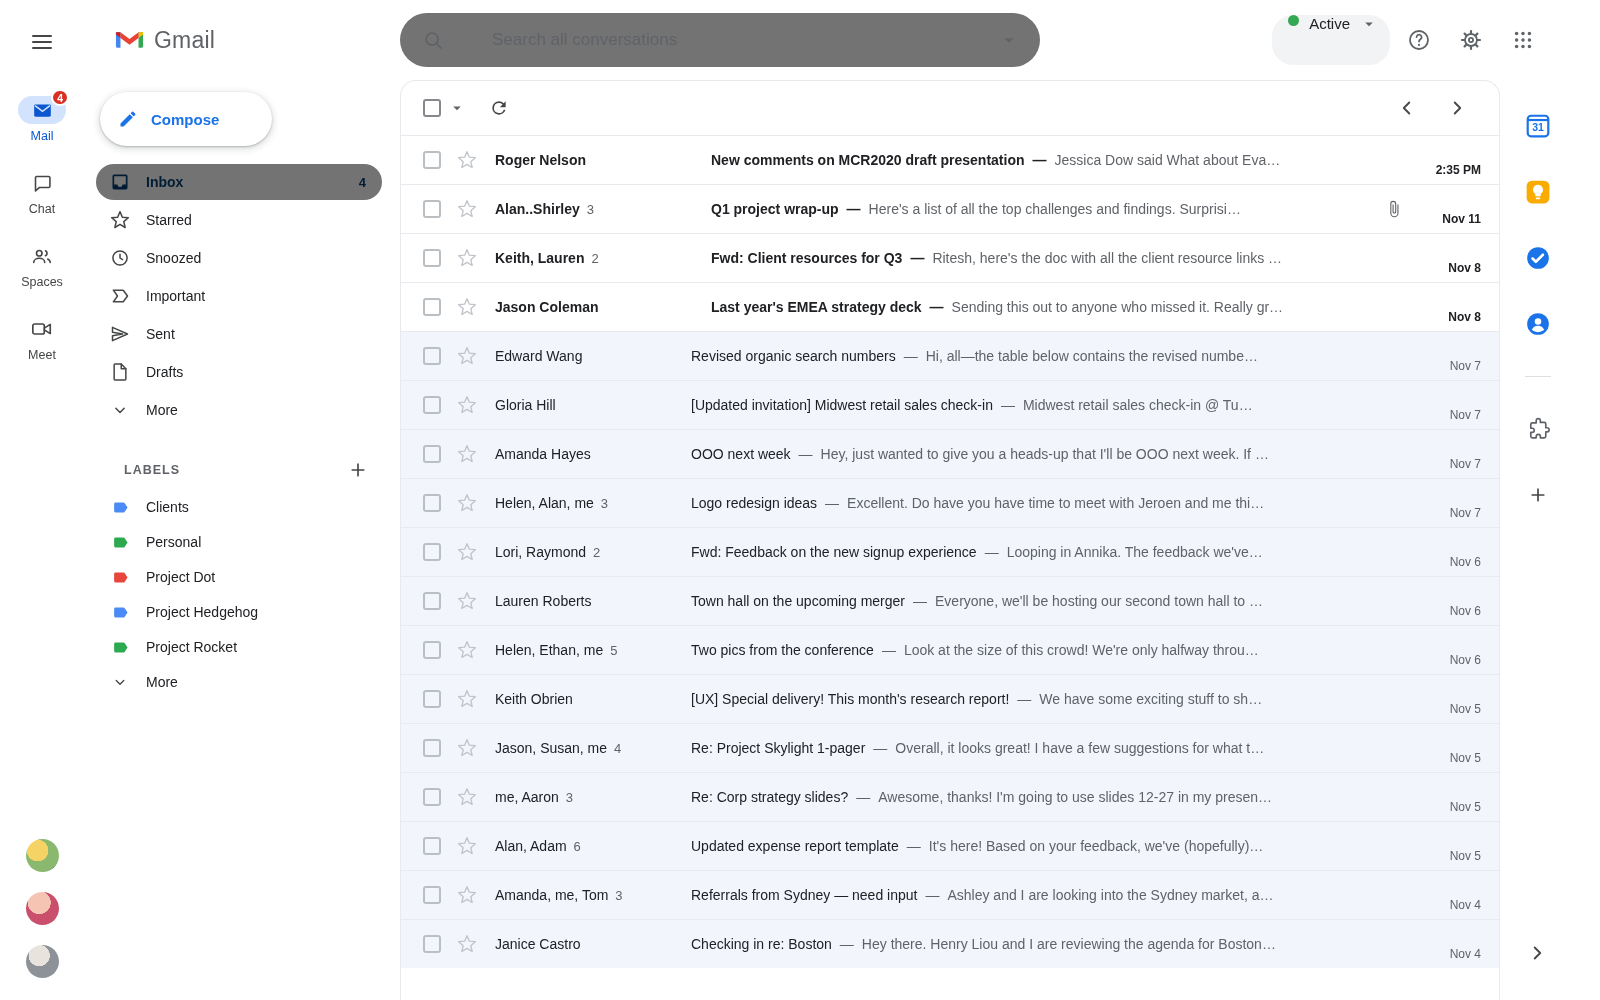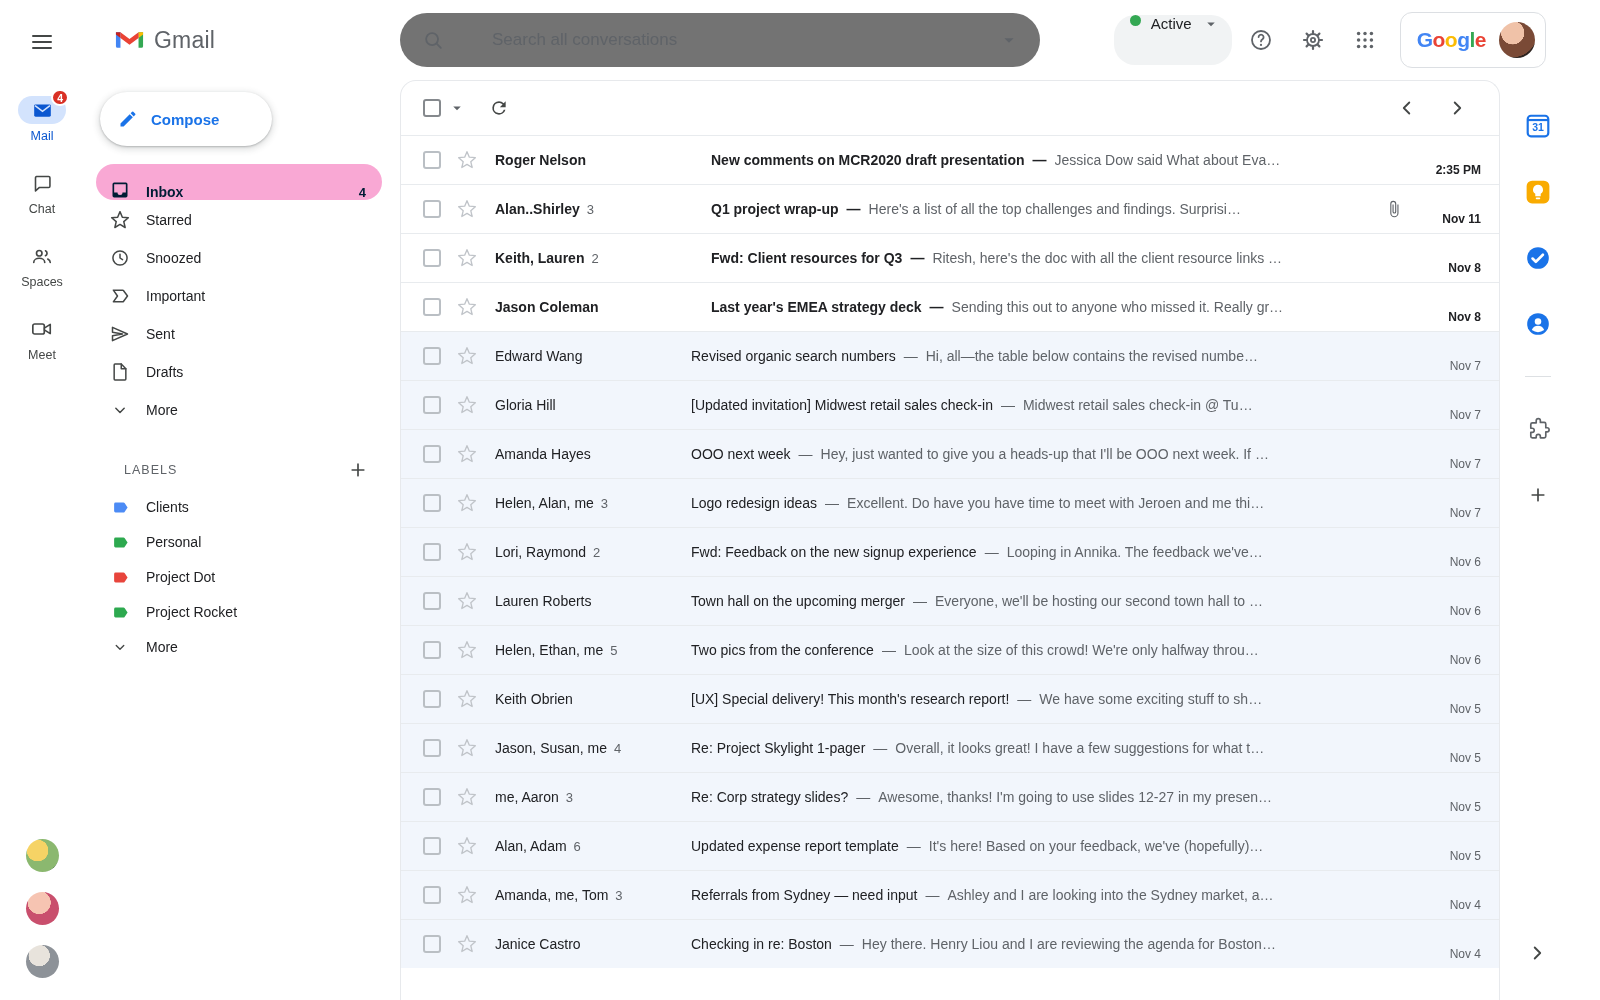--- a/index.html
+++ b/index.html
@@ -38,27 +38,27 @@
   .brand-text { font-size:23px; color:#5f6368; letter-spacing:.2px; }
   .compose { margin:12px 0 18px 4px; height:54px; min-width:172px; border:none; cursor:pointer;
              border-radius:27px; background:#fff; display:inline-flex; align-items:center; gap:13px;
              padding:0 24px 0 18px; color:#1a73e8; font-size:15px; font-weight:600;
              font-family:inherit;
              box-shadow:0 1px 2px rgba(60,64,67,.3), 0 2px 6px 2px rgba(60,64,67,.15); }
   .nav { display:flex; flex-direction:column; gap:2px; }
   .nav-item { height:36px; border-radius:18px; display:flex; align-items:center; gap:16px;
               padding:0 16px 0 14px; cursor:pointer; color:#202124; }
   .nav-item .nico { color:#444746; width:20px; display:flex; justify-content:center; }
-  .nav-item.active { background:#f9a8d4; font-weight:700; color:#001d35;align-items:flex-end; }
+  .nav-item.active { background:#737373; font-weight:700; color:#001d35; }
   .nav-item.active .nico { color:#001d35; }
   .nav-label { flex:1; white-space:nowrap; overflow:hidden; text-overflow:ellipsis; }
   .nav-count { font-size:13px; font-weight:700; color:#001d35; }
   .labels-head { margin-top:28px; display:flex; align-items:center; justify-content:space-between;
                  padding:0 10px 6px 16px; }
-  .labels-title { font-size:12.5px; letter-spacing:1px; color:#5f6368; font-weight:400;padding-left:12px; }
+  .labels-title { font-size:12.5px; letter-spacing:1px; color:#5f6368; font-weight:700;padding-left:12px; }
   .labels-add { background:none; border:none; cursor:pointer; display:flex; padding:4px; }
   .labels { display:flex; flex-direction:column; gap:1px; }
   .label-item { height:34px; border-radius:17px; display:flex; align-items:center; gap:17px;
                 padding:0 16px 0 15px; cursor:pointer; color:#202124; }
   .lico { width:18px; display:flex; justify-content:center; color:#444746; }
 
   
   .main { flex:1; display:flex; flex-direction:column; min-width:0; }
   .topbar { height:80px; flex:none; display:flex; align-items:center; padding-right:54px; }
   .search { width:640px; height:54px; border-radius:28px; background:#737373;
@@ -291,20 +291,28 @@
           </span>
     <span class="nav-label">Personal</span>
         </div>
         <div class="label-item">
           <span class="icon lico" style="color:#e8453c">
             <svg viewBox="0 0 24 24" width="17" height="17">
               <path d="M16.2 5c.62 0 1.2.3 1.56.8L22 12l-4.24 6.2c-.36.5-.94.8-1.56.8H5a2 2 0 0 1-2-2V7a2 2 0 0 1 2-2h11.2z" fill="currentColor"></path>
             </svg>
           </span>
     <span class="nav-label">Project Dot</span>
+        </div>
+        <div class="label-item">
+          <span class="icon lico" style="color:#4c8bf5">
+            <svg viewBox="0 0 24 24" width="17" height="17">
+              <path d="M16.2 5c.62 0 1.2.3 1.56.8L22 12l-4.24 6.2c-.36.5-.94.8-1.56.8H5a2 2 0 0 1-2-2V7a2 2 0 0 1 2-2h11.2z" fill="currentColor"></path>
+            </svg>
+          </span>
+    <span class="nav-label">Project Hedgehog</span>
         </div>
         <div class="label-item">
           <span class="icon lico" style="color:#2da94f">
             <svg viewBox="0 0 24 24" width="17" height="17">
               <path d="M16.2 5c.62 0 1.2.3 1.56.8L22 12l-4.24 6.2c-.36.5-.94.8-1.56.8H5a2 2 0 0 1-2-2V7a2 2 0 0 1 2-2h11.2z" fill="currentColor"></path>
             </svg>
           </span>
     <span class="nav-label">Project Rocket</span>
         </div>
         <div class="label-item">
@@ -365,24 +373,20 @@
             <circle cx="12" cy="5" r="1.9" fill="#5f6368"></circle>
             <circle cx="19" cy="5" r="1.9" fill="#5f6368"></circle>
             <circle cx="5" cy="12" r="1.9" fill="#5f6368"></circle>
             <circle cx="12" cy="12" r="1.9" fill="#5f6368"></circle>
             <circle cx="19" cy="12" r="1.9" fill="#5f6368"></circle>
             <circle cx="5" cy="19" r="1.9" fill="#5f6368"></circle>
             <circle cx="12" cy="19" r="1.9" fill="#5f6368"></circle>
             <circle cx="19" cy="19" r="1.9" fill="#5f6368"></circle>
           </svg>
         </button>
-      <div class="gbox">
-        <span class="glogo" id="googleLogo"><span style="color:#4285F4">G</span><span style="color:#EA4335">o</span><span style="color:#FBBC05">o</span><span style="color:#4285F4">g</span><span style="color:#34A853">l</span><span style="color:#EA4335">e</span></span>
-        <span class="avatar av-top"></span>
-      </div>
     </header>
 
     <div class="content">
       <section class="card">
         <div class="toolbar">
           <span class="cb dark"></span>
           <button class="tbtn" id="selCaret">
               <svg viewBox="0 0 24 24" width="18" height="18">
                 <path d="M7 10l5 5 5-5z" fill="#5f6368"></path>
               </svg>

